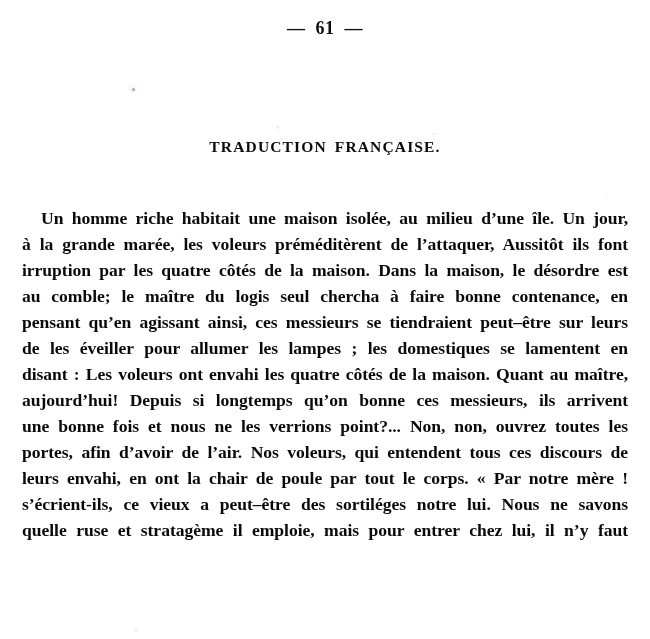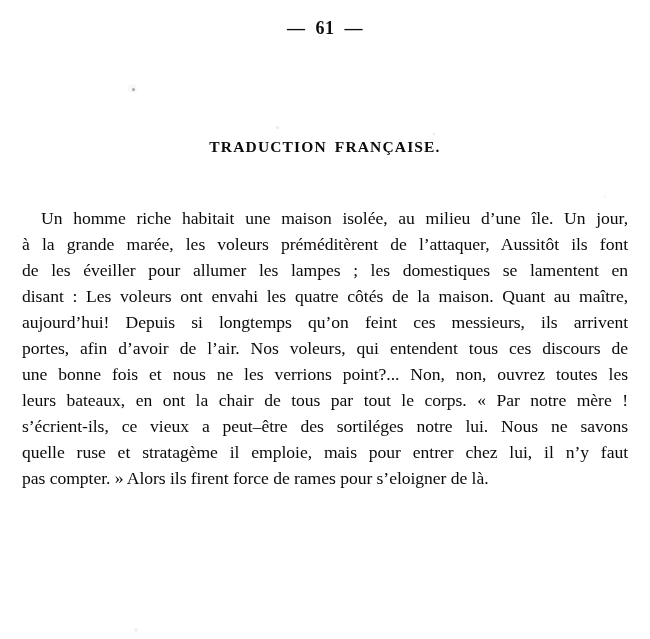--- a/index.html
+++ b/index.html
@@ -58,21 +58,21 @@
     left: 22px;
     width: 606px;
   }
 
   .body-line {
     display: block;
     width: 100%;
     height: 26px;
     line-height: 26px;
     font-size: 17.6px;
-    font-weight: 400;
+    font-weight: 700;
     color: #0a0a0a;
     white-space: pre;
     overflow: hidden;
     letter-spacing: -0.05px;
   }
 
   
   .body-line > .lt {
     display: inline-block;
     width: 100%;
@@ -107,29 +107,31 @@
 
 <div class="page">
 
   <div class="folio">—  61  —</div>
 
   <div class="section-heading">TRADUCTION  FRANÇAISE.</div>
 
   <div class="body-block">
     <div class="body-line indent"><span class="lt">Un homme riche habitait une maison isolée, au milieu d’une île. Un jour,</span></div>
     <div class="body-line"><span class="lt">à la grande marée, les voleurs préméditèrent de l’attaquer, Aussitôt ils font</span></div>
+    <div class="body-line"><span class="lt">irruption par les quatre côtés de la maison. Dans la maison, le désordre est</span></div>
+    <div class="body-line"><span class="lt">au comble; le maître du logis seul chercha à faire bonne contenance, en</span></div>
+    <div class="body-line"><span class="lt">pensant qu’en agissant ainsi, ces messieurs se tiendraient peut–être sur leurs</span></div>
     <div class="body-line"><span class="lt">de les éveiller pour allumer les lampes ; les domestiques se lamentent en</span></div>
     <div class="body-line"><span class="lt">disant : Les voleurs ont envahi les quatre côtés de la maison. Quant au maître,</span></div>
-    <div class="body-line"><span class="lt">aujourd’hui! Depuis si longtemps qu’on feint ces messieurs, ils arrivent</span></div>
+    <div class="body-line"><span class="lt">aujourd’hui! Depuis si longtemps qu’on bonne ces messieurs, ils arrivent</span></div>
+    <div class="body-line"><span class="lt">une bonne fois et nous ne les verrions point?... Non, non, ouvrez toutes les</span></div>
     <div class="body-line"><span class="lt">portes, afin d’avoir de l’air. Nos voleurs, qui entendent tous ces discours de</span></div>
-    <div class="body-line"><span class="lt">une bonne fois et nous ne les verrions point?... Non, non, ouvrez toutes les</span></div>
-    <div class="body-line"><span class="lt">leurs bateaux, en ont la chair de tous par tout le corps. « Par notre mère !</span></div>
+    <div class="body-line"><span class="lt">leurs envahi, en ont la chair de poule par tout le corps. « Par notre mère !</span></div>
     <div class="body-line"><span class="lt">s’écrient-ils, ce vieux a peut–être des sortiléges notre lui. Nous ne savons</span></div>
     <div class="body-line"><span class="lt">quelle ruse et stratagème il emploie, mais pour entrer chez lui, il n’y faut</span></div>
-    <div class="body-line last"><span class="lt">pas compter. » Alors ils firent force de rames pour s’eloigner de là.</span></div>
   </div>
 
   <div class="speck speck-b"></div>
   <div class="speck speck-a"></div>
   <div class="speck speck-c"></div>
   <div class="speck speck-d"></div>
   <div class="speck speck-e"></div>
   <div class="speck speck-f"></div>
 
 </div>

